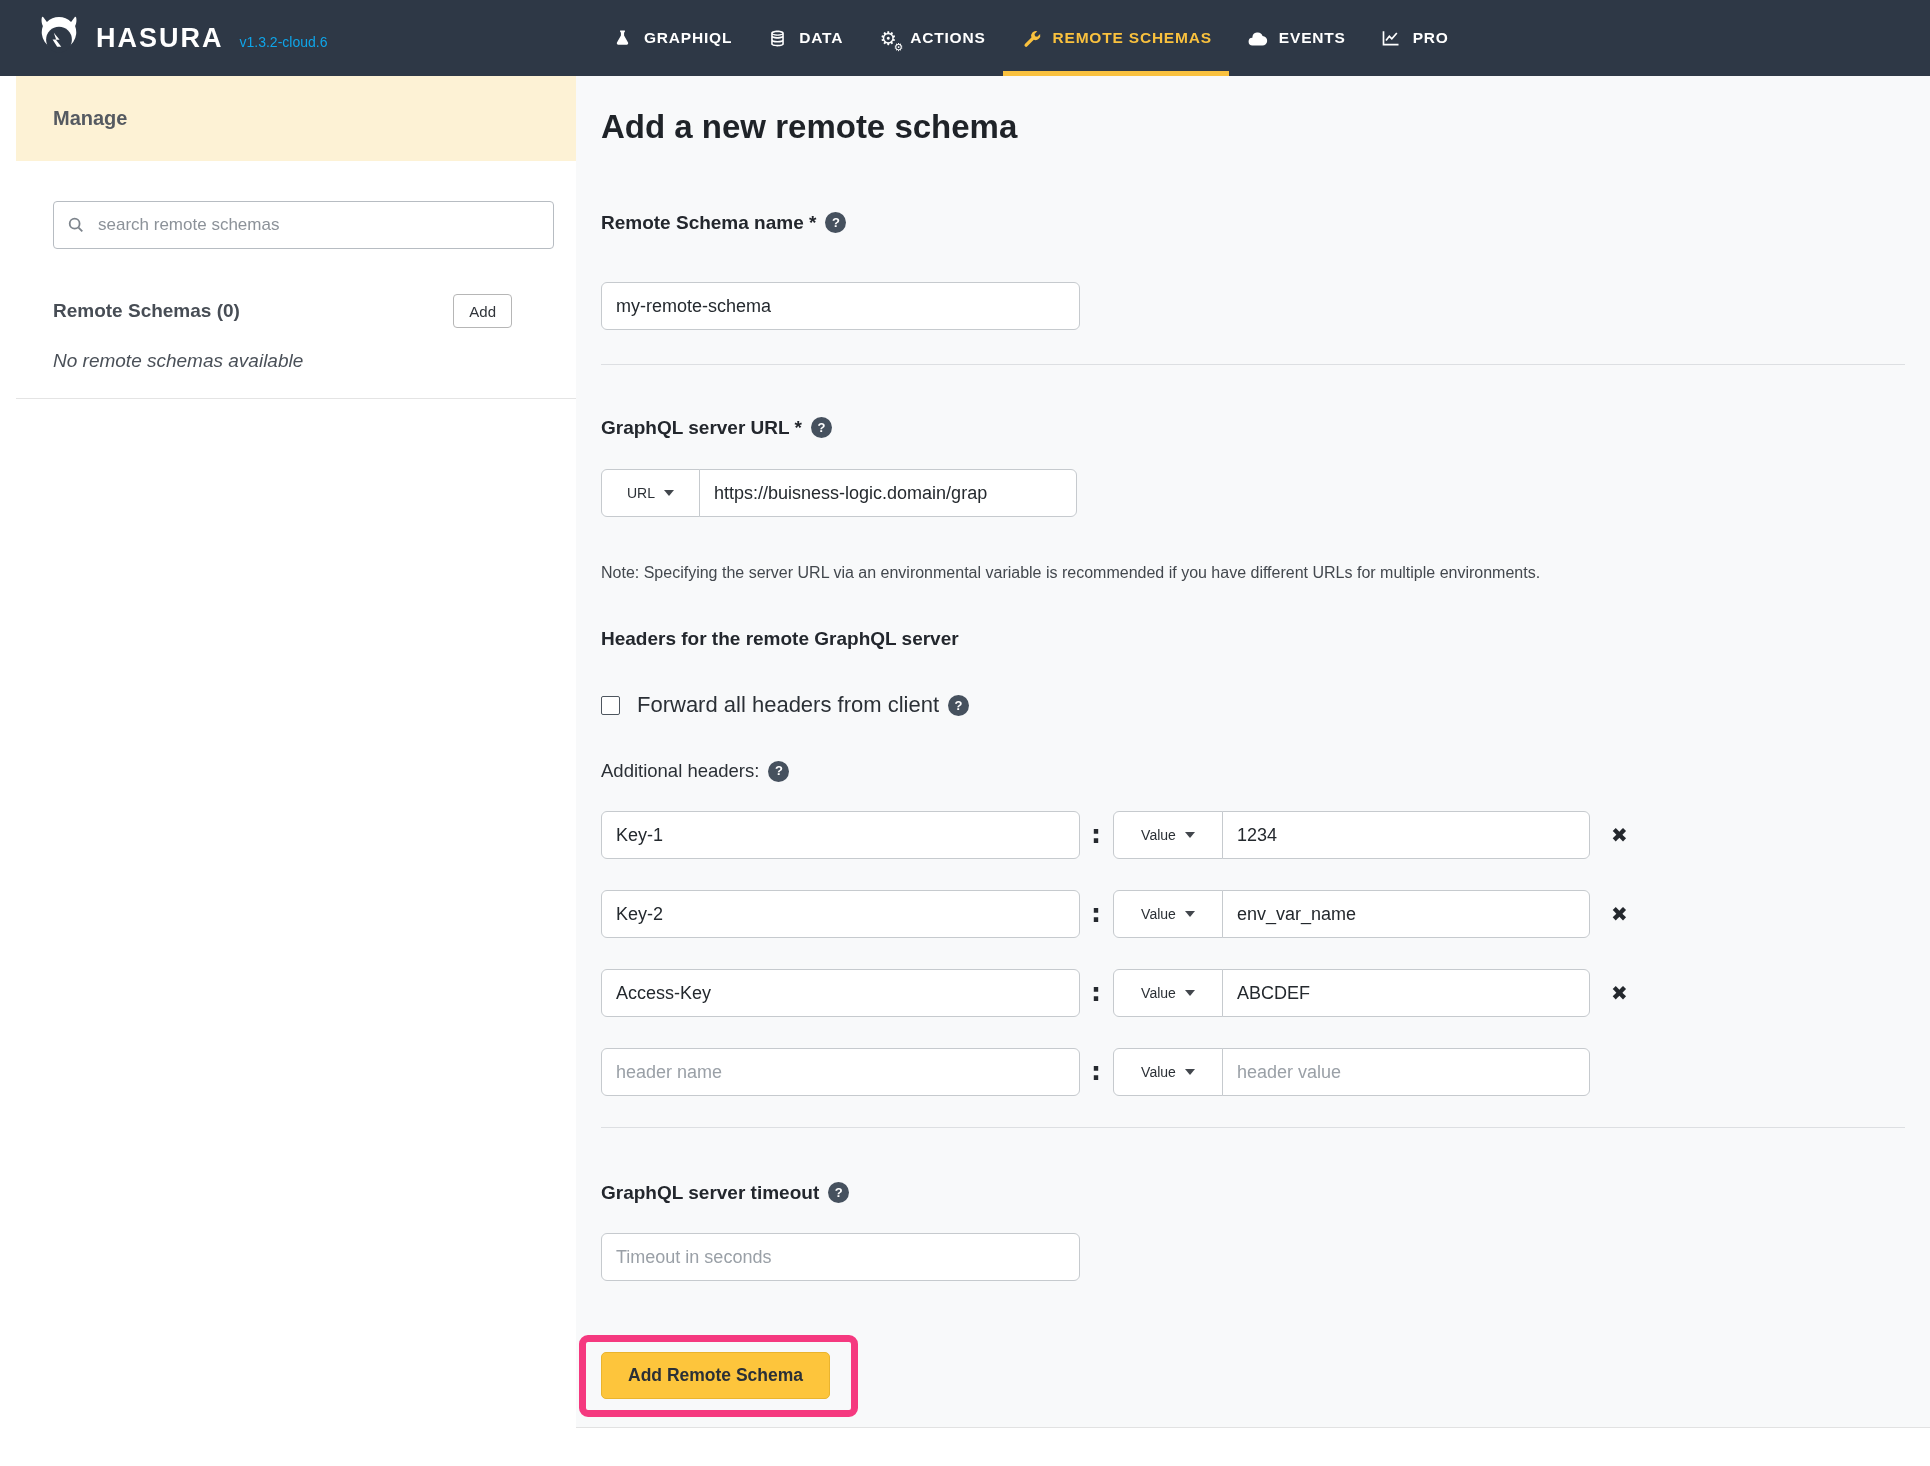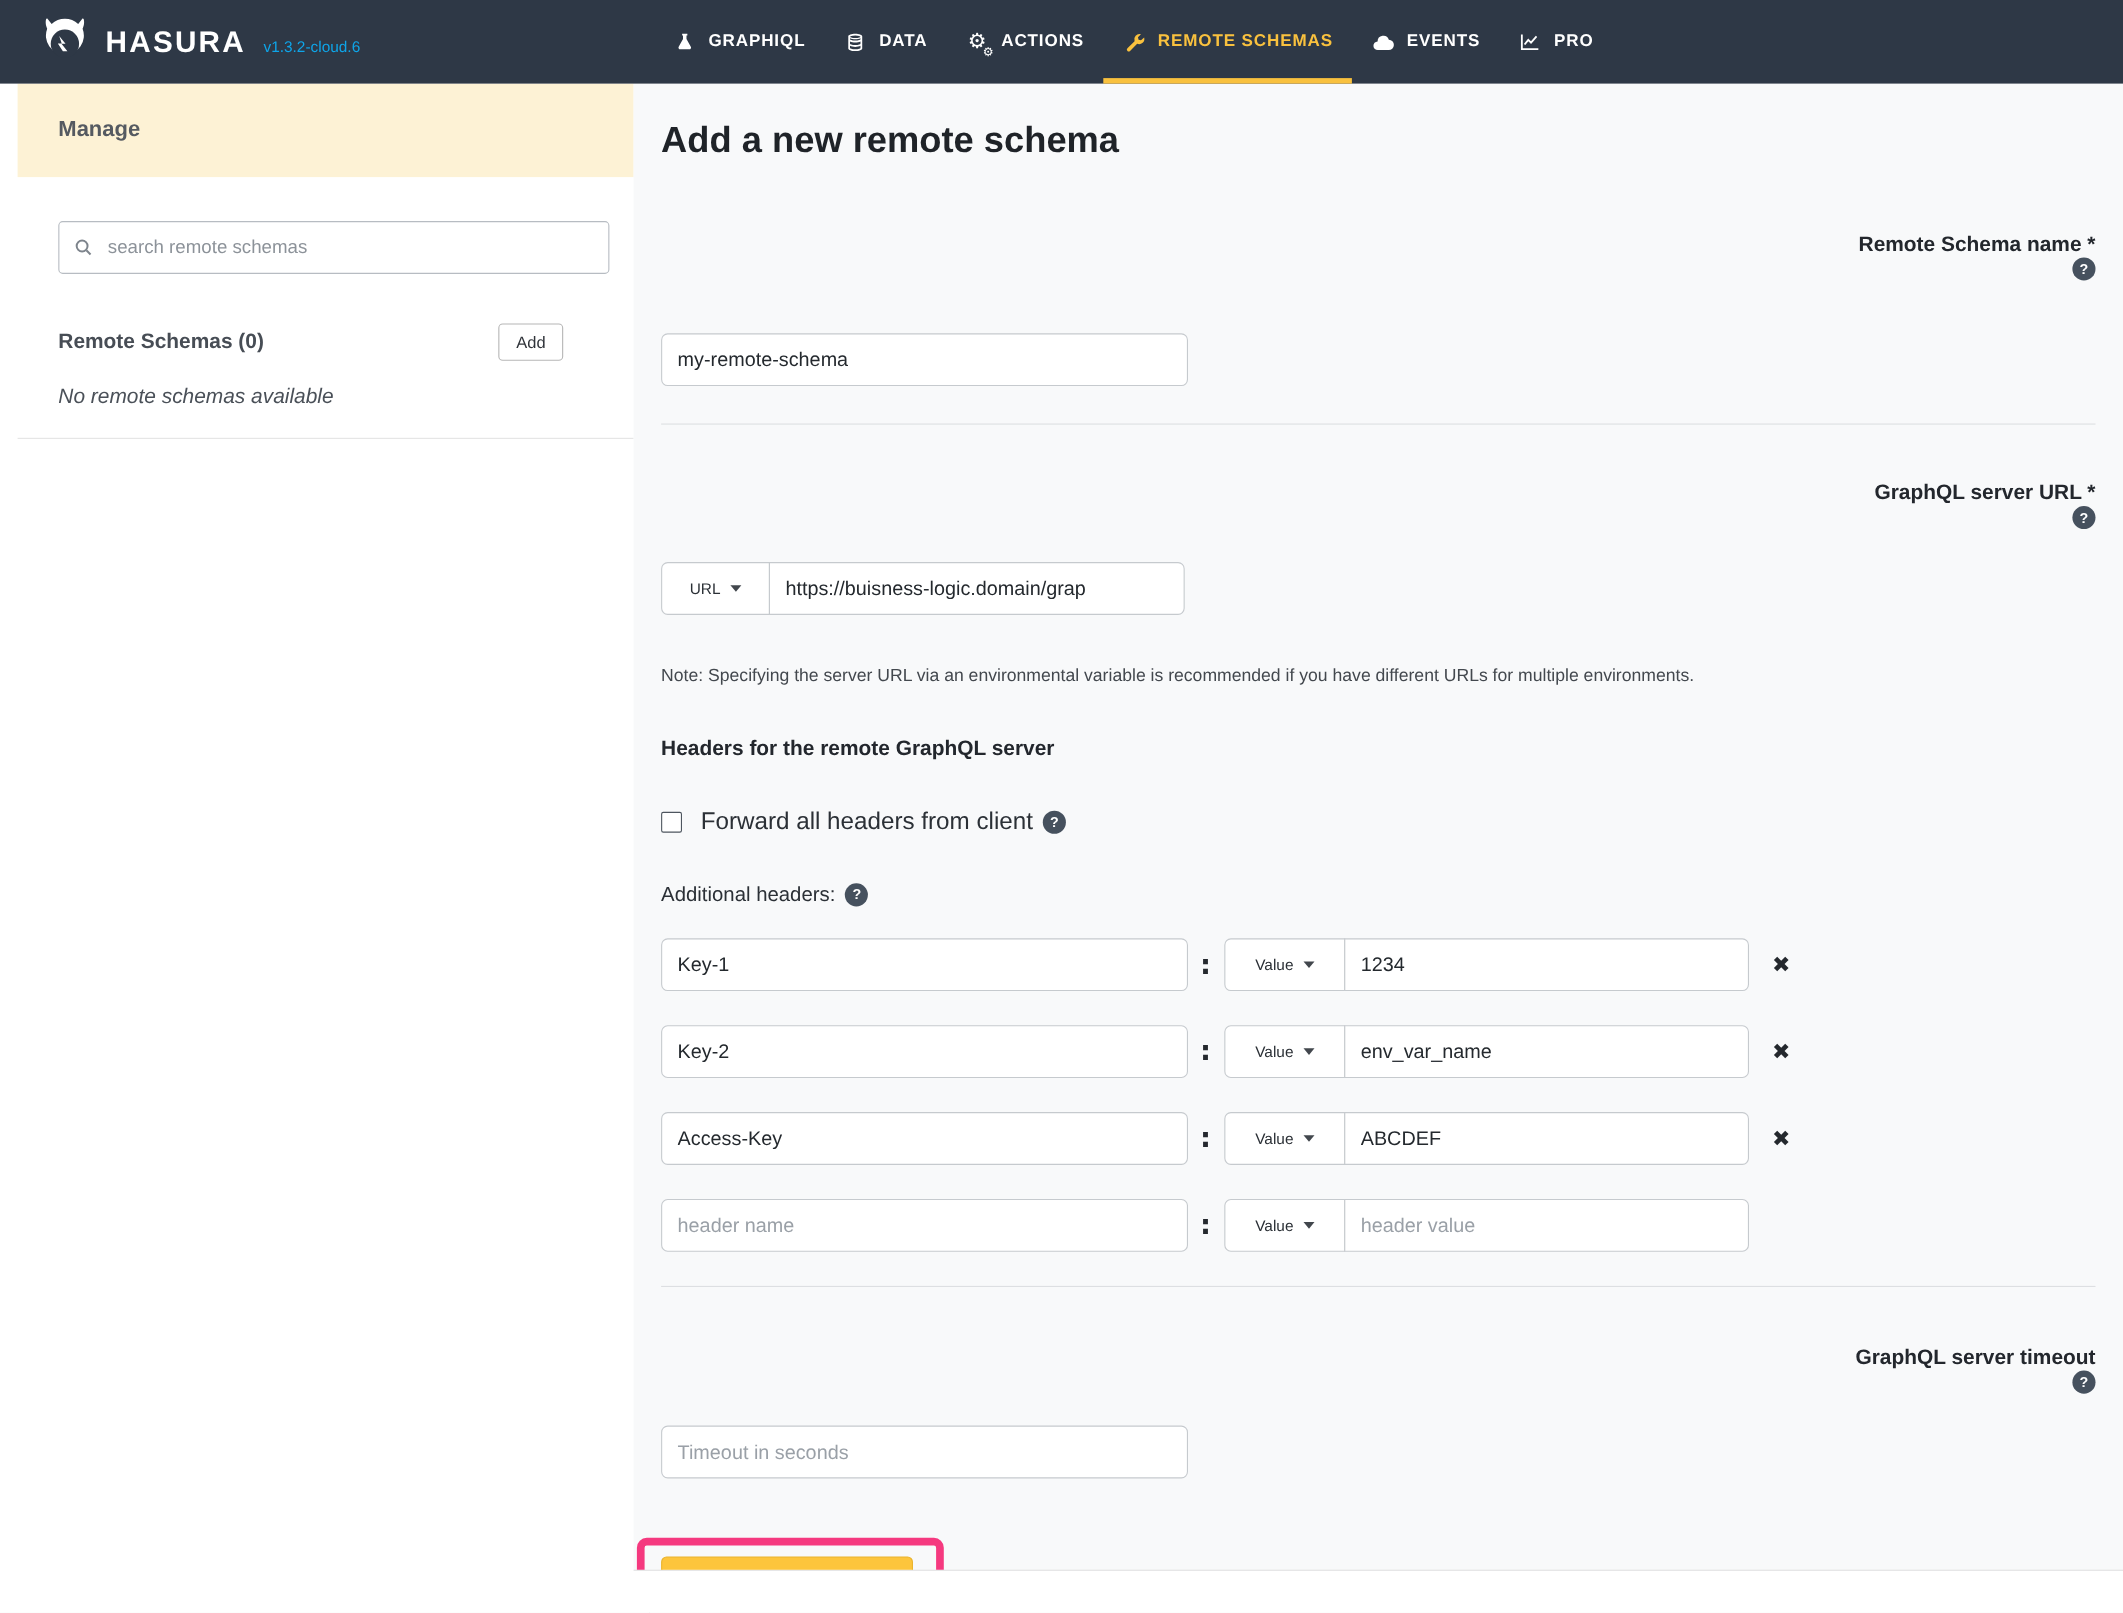--- a/index.html
+++ b/index.html
@@ -64,21 +64,21 @@
   .sidebar-divider { margin-top: 26px; border-bottom: 1px solid #e4e4e4; }
 
   
   .main { position: absolute; top: 76px; left: 576px; right: 0; bottom: 0; background: #fff; }
   .main-body {
     height: 1352px; background: var(--main_bg, #f8f9fa);
     border-bottom: 1px solid #e2e2e2; padding: 0 25px; overflow: hidden;
   }
   .page-title { padding-top: 36px; font-size: 33px; font-weight: bold; color: #1f2328; line-height: 30px; }
 
-  .section-label { font-size: 19px; font-weight: bold; color: #23272d; display: flex; align-items: flex-end; line-height: 22px; flex-direction: column; }
+  .section-label { font-size: 19px; font-weight: bold; color: #23272d; display: flex; align-items: flex-start; line-height: 22px; }
   .mt-name-label { margin-top: 70px; }
   .help-icon {
     width: 21px; height: 21px; border-radius: 50%; background: #46515e; color: #fff;
     font-size: 13px; font-weight: bold; display: inline-flex; align-items: center; justify-content: center;
     margin-left: 9px; flex: 0 0 auto;
   }
   .text-input {
     height: 48px; border: 1px solid #c6cace; border-radius: 6px; background: #fff;
     font-size: 18px; color: #24292e; padding: 0 14px; font-family: inherit; display: block;
   }

